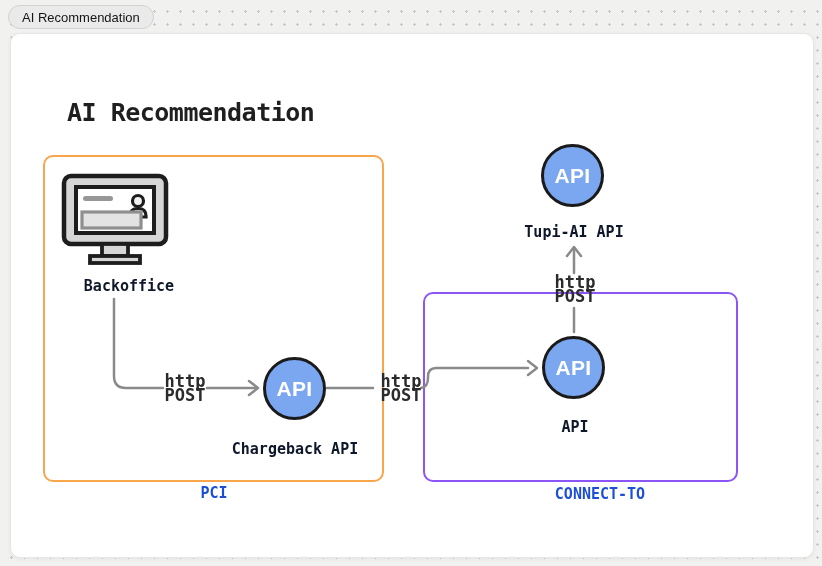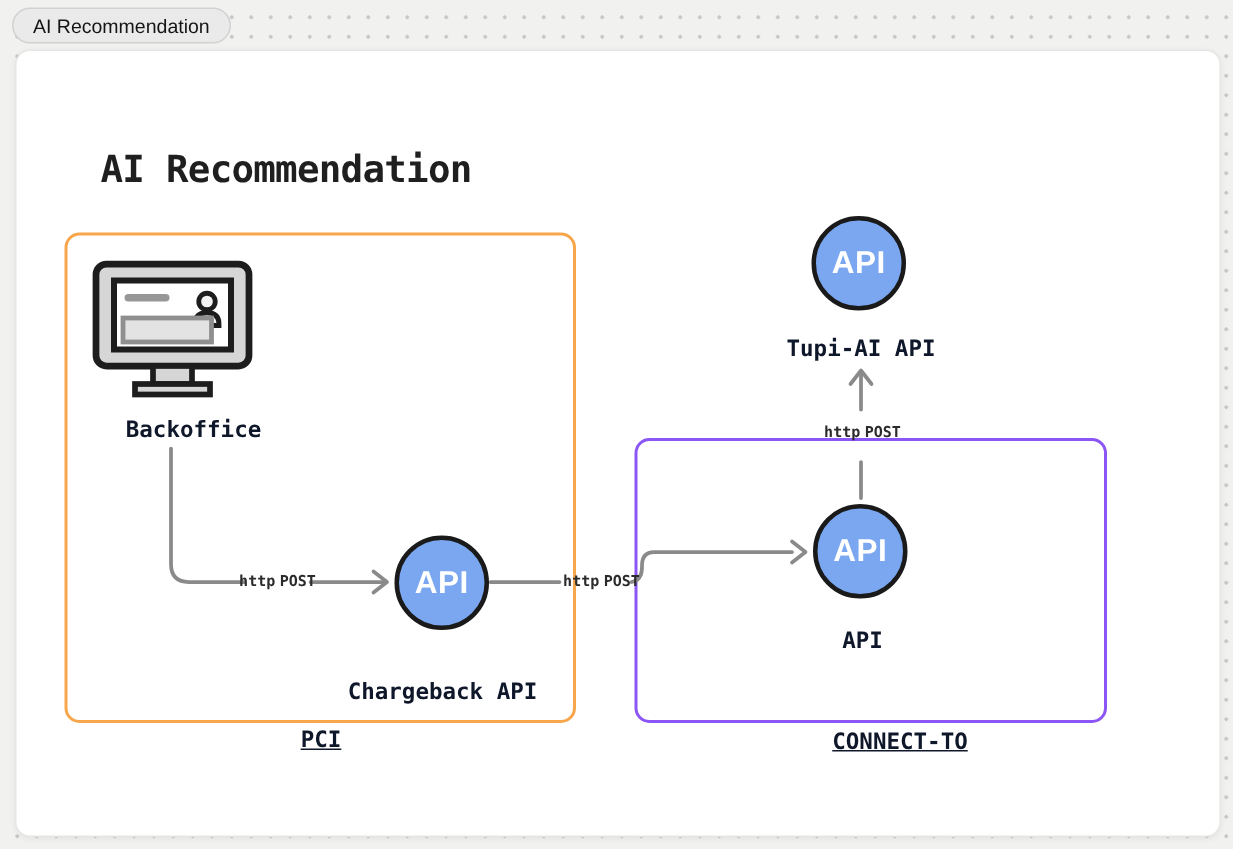--- a/index.html
+++ b/index.html
@@ -36,21 +36,21 @@
   }
   .group-box {
     position: absolute; border-radius: 10px; background: transparent;
     border: 2.5px solid;
   }
   #group-pci { left: 32px; top: 121px; width: 341px; height: 327px; border-color: #F7A64B; }
   #group-connect { left: 412px; top: 258px; width: 315px; height: 190px; border-color: #8C55F6; }
   .group-label {
     position: absolute; transform: translateX(-50%);
     font-family: "DejaVu Sans Mono", "Liberation Mono", monospace;
-    font-weight: bold; font-size: 15px; color: #0f172a; white-space: nowrap; text-decoration: underline;
+    font-weight: bold; font-size: 15px; color: #1d4ed8; white-space: nowrap;
   }
   #label-pci { left: 203px; top: 450px; }
   #label-connect { left: 589px; top: 451px; }
   .api-node {
     position: absolute; width: 63px; height: 63px; border-radius: 50%;
     background: #7AA7F0; border: 3.5px solid #1A1A1A;
     display: flex; align-items: center; justify-content: center;
     cursor: pointer;
   }
   .api-node span {
@@ -59,31 +59,31 @@
   }
   #node-chargeback { left: 252px; top: 323px; }
   #node-airec      { left: 531px; top: 302px; }
   #node-tupi       { left: 530px; top: 110px; }
   .node-label {
     position: absolute; transform: translateX(-50%); text-align: center;
     font-family: "DejaVu Sans Mono", "Liberation Mono", monospace;
     font-weight: bold; font-size: 15px; color: #0f172a; white-space: nowrap;
   }
   #label-backoffice { left: 118px; top: 243px; }
-  #label-chargeback { left: 284px; top: 418px; }
+  #label-chargeback { left: 284px; top: 406px; }
   #label-airec      { left: 564px; top: 378px; line-height: 30px; }
   #label-tupi       { left: 563px; top: 189px; }
   #backoffice-icon { position: absolute; left: 50px; top: 139px; cursor: pointer; }
   #edges { position: absolute; left: 0; top: 0; width: 804px; height: 525px; pointer-events: none; }
   #edges path { stroke: #8A8A8A; stroke-width: 2.5; fill: none; stroke-linecap: round; stroke-linejoin: round; }
   .edge-label {
     position: absolute; transform: translate(-50%,-50%);
-    display: flex; flex-direction: row; align-items: center; gap: 3px;
+    display: flex; flex-direction: column; align-items: center; gap: 3px;
     font-family: "DejaVu Sans Mono", "Liberation Mono", monospace;
-    font-weight: bold; font-size: 10px; line-height: 11px; color: #2b2b2b;
+    font-weight: bold; font-size: 17px; line-height: 11px; color: #2b2b2b;
     white-space: nowrap;
   }
   #edge-label-1 { left: 174px; top: 354px; }
   #edge-label-2 { left: 390px; top: 354px; }
   #edge-label-3 { left: 564px; top: 255px; }
 </style>
 </head>
 <body>
 
 <div id="tab">

